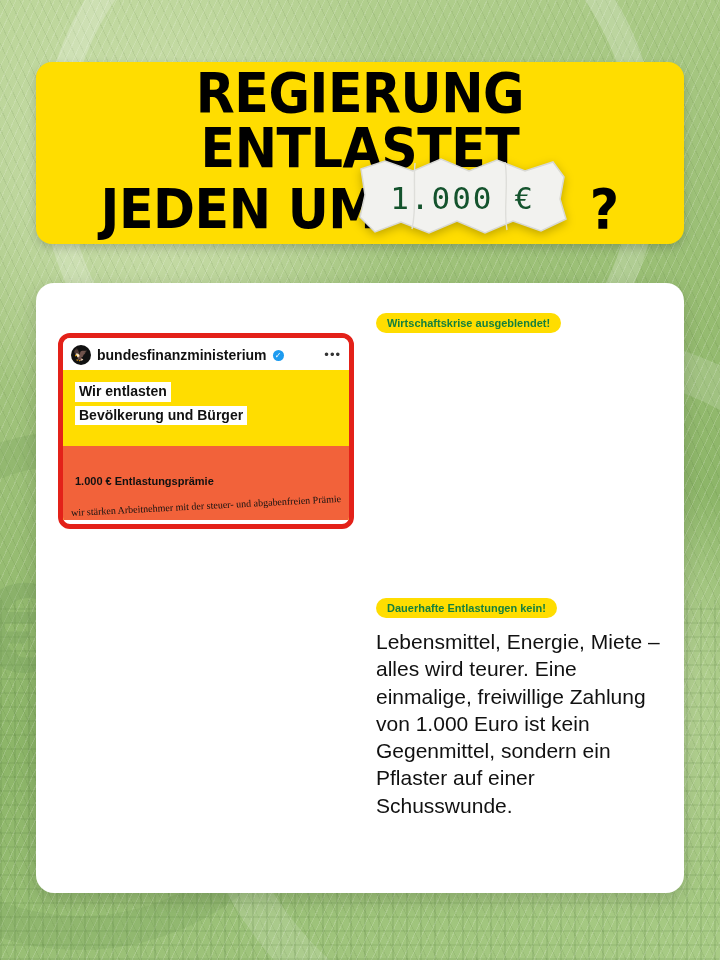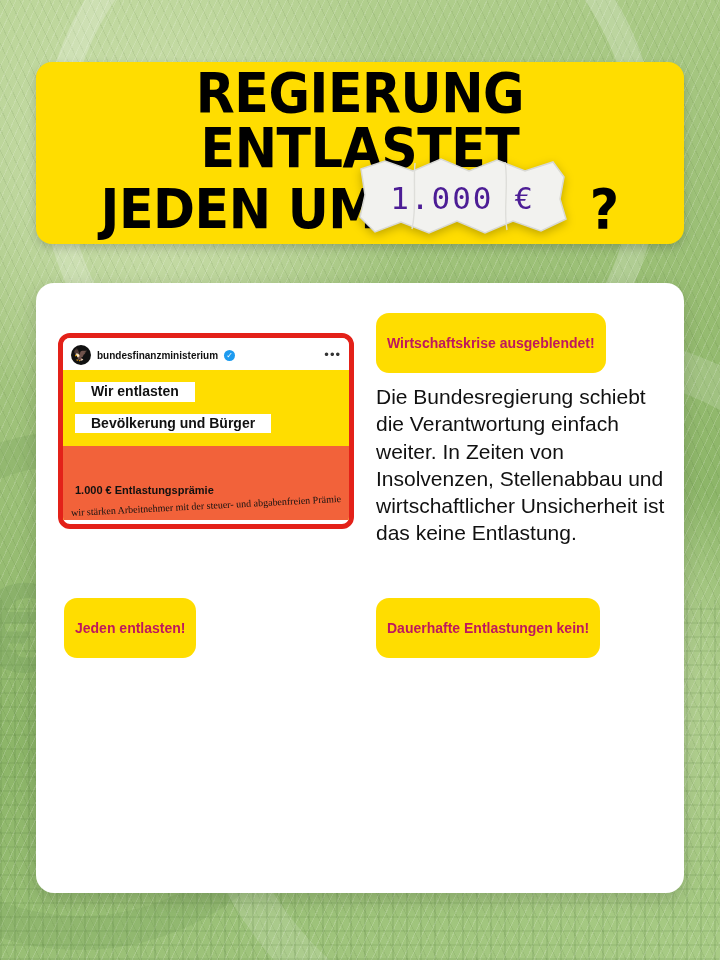--- a/index.html
+++ b/index.html
@@ -94,21 +94,21 @@
     width: 215px; height: 82px;
     z-index: 9;
     filter: drop-shadow(0 3px 5px rgba(0,0,0,0.25));
   }
   .price-tag svg { display: block; }
   .price-tag .price-text {
     position: absolute; inset: 0;
     display: flex; align-items: center; justify-content: center;
     font-family: "DejaVu Sans Mono", monospace;
     font-size: 31px;
-    color: #4c1d95;
+    color: #14532d;
     letter-spacing: 2px;
     padding-top: 3px;
   }
 
   
   .card {
     position: absolute;
     left: 36px; top: 283px;
     width: 648px; height: 610px;
     background: #ffffff;
@@ -135,21 +135,21 @@
   }
   .post-avatar {
     width: 20px; height: 20px; border-radius: 50%;
     background: #111;
     display: flex; align-items: center; justify-content: center;
     flex: 0 0 auto;
     overflow: hidden;
   }
   .eagle { font-size: 12px; color: #f0c000; line-height: 1; }
   .post-user {
-    font-size: 10px; font-weight: bold; color: #111;
+    font-size: 14px; font-weight: bold; color: #111;
     white-space: nowrap;
   }
   .verified {
     width: 11px; height: 11px; border-radius: 50%;
     background: #1d9bf0; color: #fff;
     font-size: 8px; line-height: 11px; text-align: center;
     flex: 0 0 auto;
   }
   .post-dots {
     margin-left: auto; font-size: 13px; color: #333; letter-spacing: 1px;
@@ -166,46 +166,46 @@
     background: #f2623a;
   }
   .post-claim {
     position: relative; z-index: 2;
     padding: 12px 12px 0 12px;
   }
   .post-claim span {
     display: inline-block;
     background: #fff;
     font-size: 14px; font-weight: bold; color: #111;
-    padding: 1px 16px;
-    margin-bottom: 12px;
+    padding: 1px 4px;
+    margin-bottom: 4px;
     line-height: 1.25;
   }
   .post-sub {
     position: absolute; z-index: 3; left: 0; right: 0; bottom: 8px;
     text-align: center;
     color: #111;
   }
   .post-sub .s1 {
-    font-size: 11px; font-weight: bold; display: block; margin-bottom: 3px;
+    font-size: 11px; font-weight: bold; display: block; margin-bottom: 12px;
     text-align: left; padding-left: 12px;
   }
   .post-sub .s2 {
     font-size: 10px; display: block; line-height: 1.3;
     transform: rotate(-3deg);
     font-family: "Liberation Serif", serif;
   }
 
   
   .badge {
     display: inline-block;
     background: #ffdd00;
-    color: #be185d;
-    font-size: 14px; font-weight: bold;
-    padding: 22px 11px;
+    color: #15803d;
+    font-size: 11px; font-weight: bold;
+    padding: 4px 11px;
     border-radius: 13px;
     white-space: nowrap;
   }
   .block { position: absolute; }
   .block p {
     margin: 10px 0 0 0;
     font-size: 21px;
     line-height: 1.3;
     color: #111;
   }
@@ -265,24 +265,23 @@
       </div>
       <div class="post-sub">
         <span class="s1">1.000 € Entlastungsprämie</span>
         <span class="s2">wir stärken Arbeitnehmer mit der steuer- und abgabenfreien Prämie</span>
       </div>
     </div>
   </div>
 
   <div class="block block-top-right">
     <div class="badge">Wirtschaftskrise ausgeblendet!</div>
-    <p>Die Bundesregierung schiebt die Verantwortung einfach weiter. In Zeiten von Insolvenzen, Stellenabbau und wirtschaftlicher Unsicherheit ist das keine Entlastung.</p>
   </div>
 
   <div class="block block-bottom-left">
-    <div class="badge">Jeden entlasten!</div>
   </div>
 
   <div class="block block-bottom-right">
     <div class="badge">Dauerhafte Entlastungen kein!</div>
+    <p>Lebensmittel, Energie, Miete – alles wird teurer. Eine einmalige, freiwillige Zahlung von 1.000 Euro ist kein Gegenmittel, sondern ein Pflaster auf einer Schusswunde.</p>
   </div>
 
 </div>
 
 </body></html>

